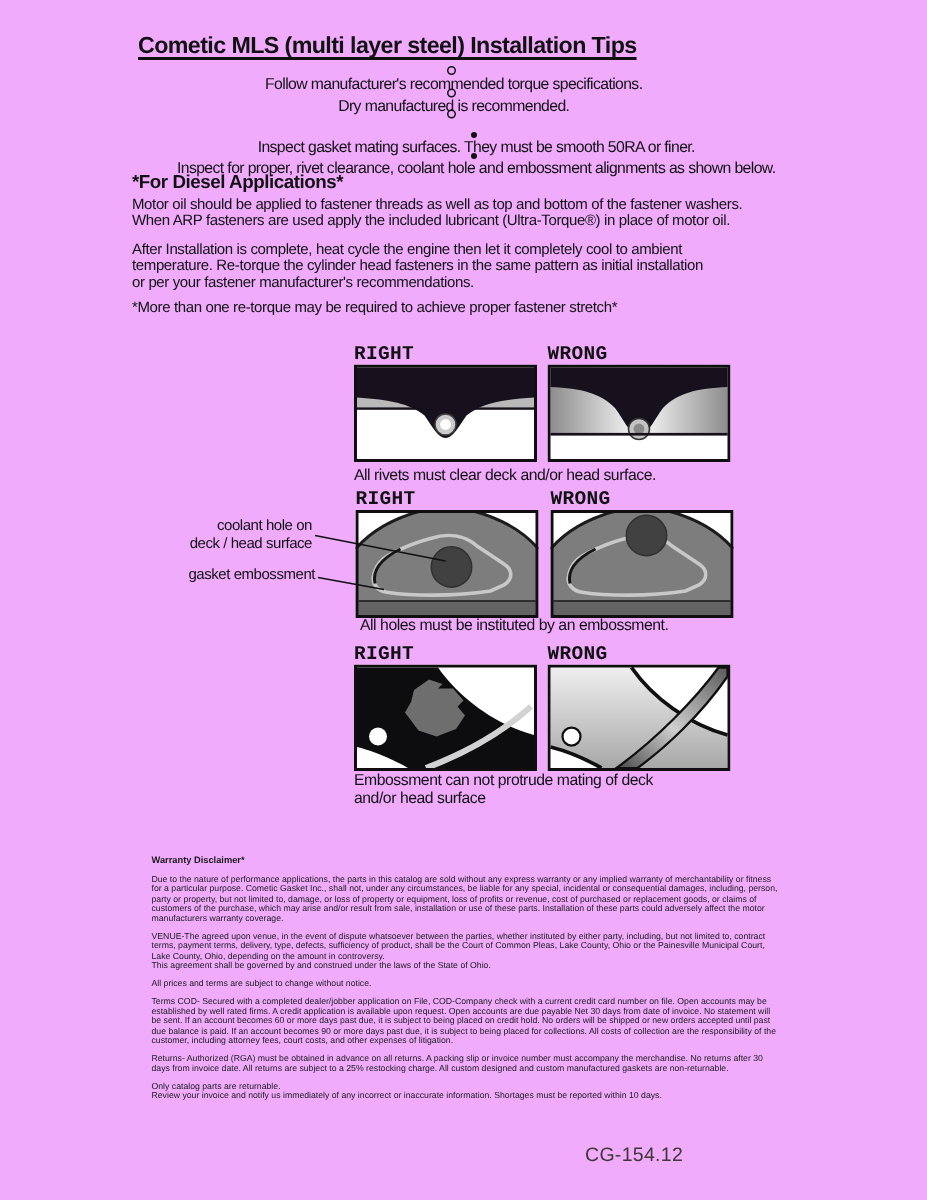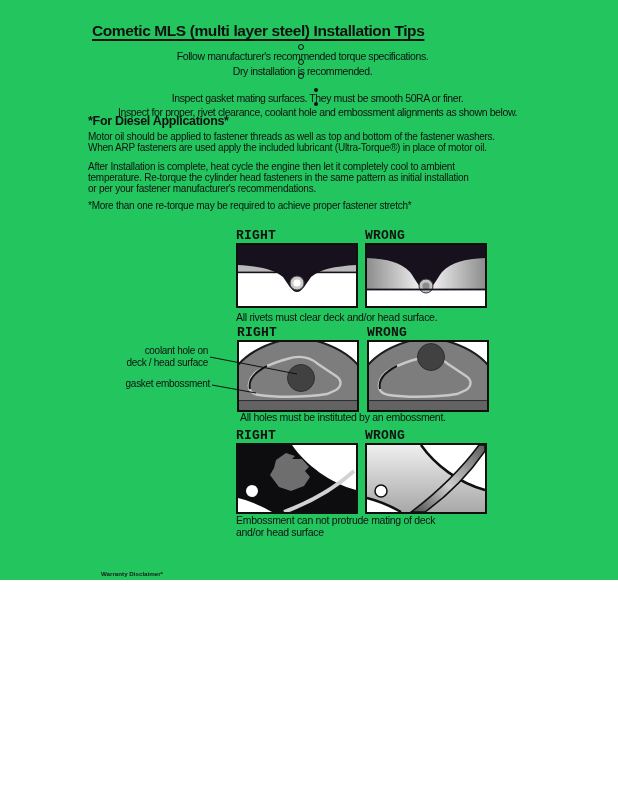--- a/index.html
+++ b/index.html
@@ -1,16 +1,16 @@
 <!DOCTYPE html>
 <html><head>
 <meta charset="utf-8">
 <style>
   html,body{margin:0;padding:0;background:#ffffff;}
-  .page{position:relative;width:618px;height:580px;background:#22c55e;overflow:hidden;
+  .page{position:relative;width:618px;height:800px;background:#f0abfc;overflow:hidden;
         font-family:"Liberation Sans","DejaVu Sans",sans-serif;color:#111;}
   .abs{position:absolute;}
   .title{left:92px;top:22px;font-size:15.5px;font-weight:bold;letter-spacing:-0.4px;
          text-decoration:underline;text-underline-offset:3px;text-decoration-thickness:1.5px;}
   .bullets{left:88px;top:44px;font-size:10.5px;letter-spacing:-0.4px;}
   .bullet-row{display:flex;align-items:center;height:14.5px;flex-direction:column;}
   .circle-marker{width:4px;height:4px;border:1px solid #111;border-radius:50%;
                  display:inline-block;margin-right:4px;flex:0 0 auto;}
   .dot-marker{width:4px;height:4px;background:#111;border-radius:50%;
               display:inline-block;margin-right:4px;flex:0 0 auto;}
@@ -34,21 +34,21 @@
 
   <div class="abs title">Cometic MLS (multi layer steel) Installation Tips</div>
 
   <div class="abs bullets">
     <div class="bullet-row">
       <span class="circle-marker"></span>
       <span>Follow manufacturer's recommended torque specifications.</span>
     </div>
     <div class="bullet-row">
       <span class="circle-marker"></span>
-      <span>Dry installation is recommended.</span>
+      <span>Dry manufactured is recommended.</span>
     </div>
     <div class="bullet-row">
       <span class="circle-marker"></span>
     </div>
     <div class="bullet-row sub">
       <span class="dot-marker"></span>
       <span>Inspect gasket mating surfaces.  They must be smooth 50RA or finer.</span>
     </div>
     <div class="bullet-row sub">
       <span class="dot-marker"></span>

